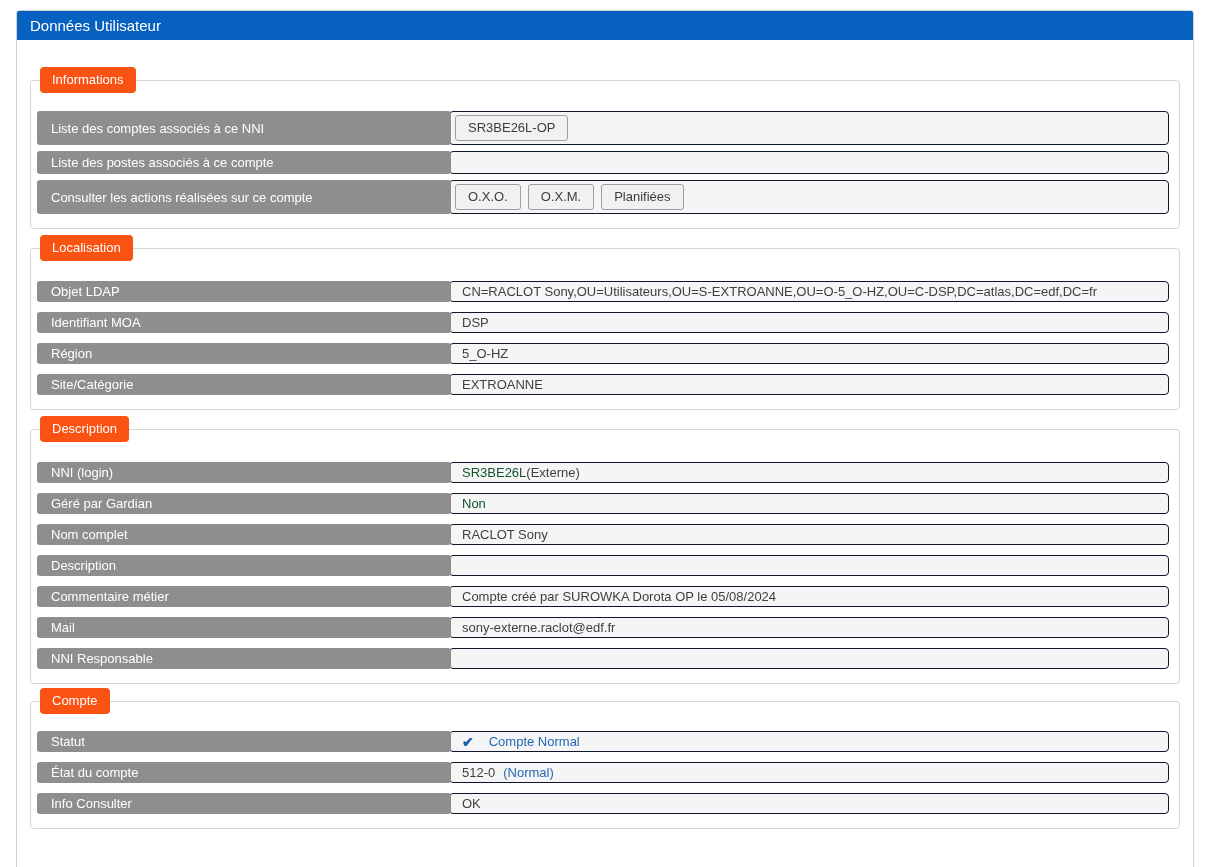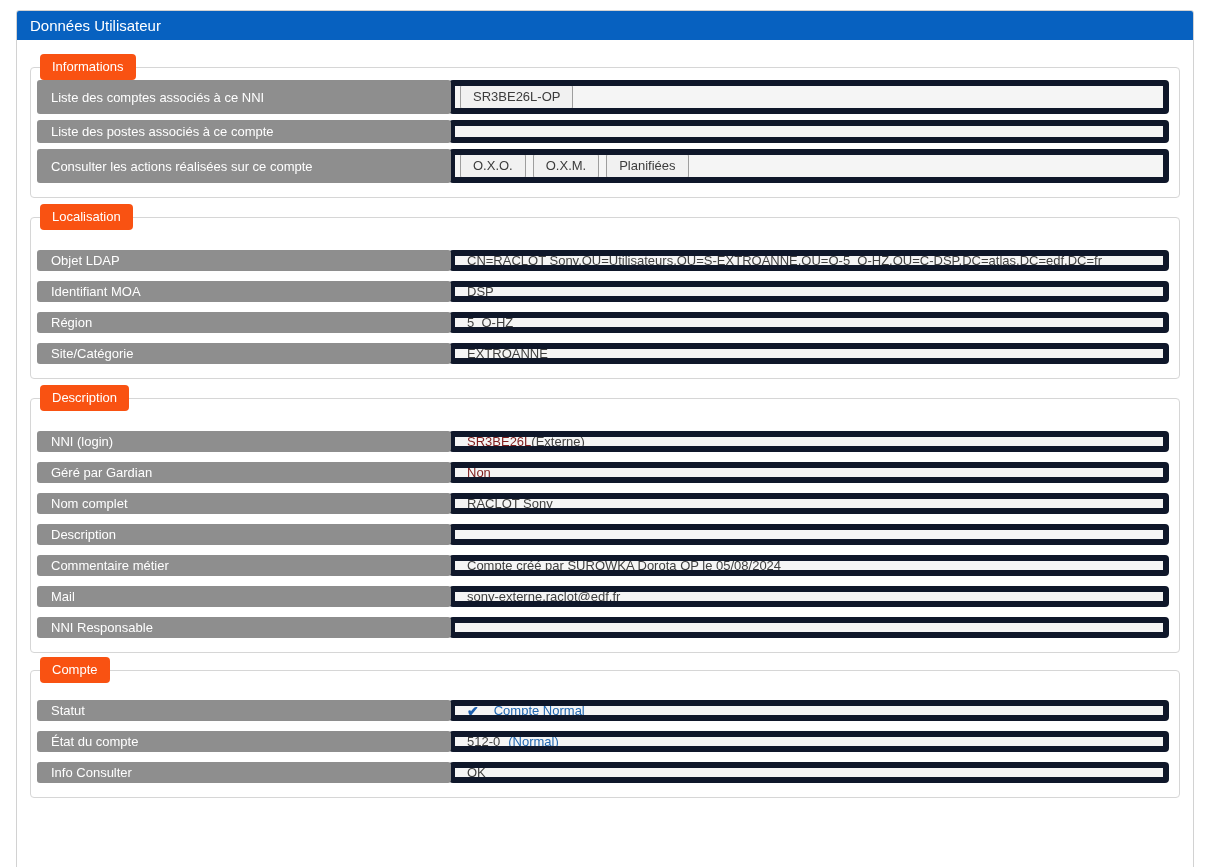--- a/index.html
+++ b/index.html
@@ -36,21 +36,21 @@
     border-radius: 2px 2px 0 0;
   }
   .group {
     position: relative;
     margin: 19px 13px 0 13px;
     border: 1px solid #d6d6d6;
     border-radius: 4px;
     padding: 32px 10px 14px 5px;
     background: #ffffff;
   }
-  .group.g-informations { margin-top: 27px; padding-top: 12px; }
+  .group.g-informations { margin-top: 40px; padding-top: 30px; }
   .group.g-compte { margin-top: 17px; padding-top: 29px; }
   .legend {
     position: absolute;
     top: -14px;
     left: 9px;
     background: #f95212;
     color: #ffffff;
     padding: 5px 12px 6px 12px;
     border-radius: 4px;
     font-size: 13px;
@@ -76,21 +76,21 @@
     align-items: center;
     padding-left: 14px;
     position: relative;
     z-index: 1;
     white-space: nowrap;
     overflow: hidden;
   }
   .val {
     flex: 1;
     background: #f5f5f5;
-    border: 6px solid #0f172a;
+    border: 1px solid #0f172a;
     border-radius: 4px;
     margin-left: -2px;
     display: flex;
     align-items: center;
     padding: 0 10px 0 12px;
     white-space: nowrap;
     overflow: hidden;
   }
   .val.val-buttons { padding-left: 5px; }
   .btn {
@@ -99,21 +99,21 @@
     border: 1px solid #9e9e9e;
     border-radius: 3px;
     color: #3c3c3c;
     font-family: "Liberation Sans", sans-serif;
     font-size: 13px;
     padding: 4px 12px 5px 12px;
     margin-right: 7px;
     line-height: 15px;
     cursor: pointer;
   }
-  .txt-orange { color: #7f1d1d; }
+  .txt-orange { color: #14532d; }
   .txt-blue   { color: #2268b2; margin-left: 8px; }
   .check-icon {
     color: #1d5fae;
     font-weight: bold;
     margin-right: 7px;
     font-size: 14px;
   }
 </style>
 </head>
 <body>

